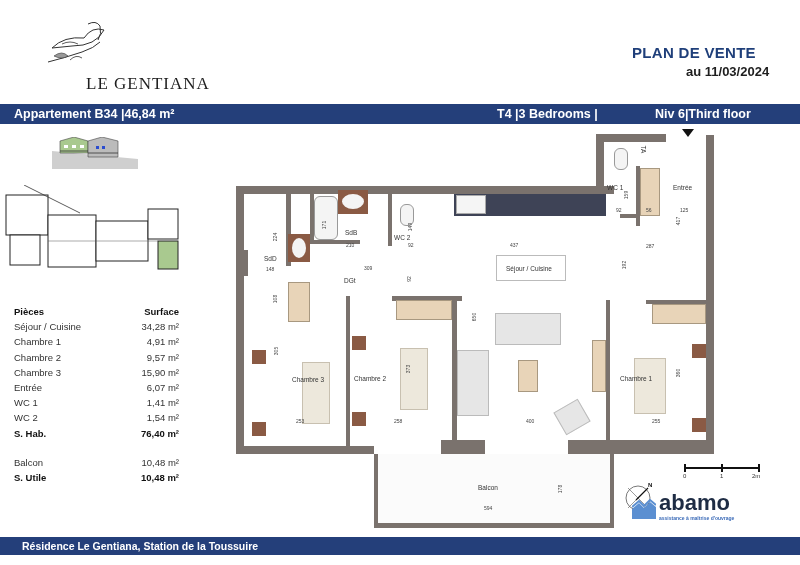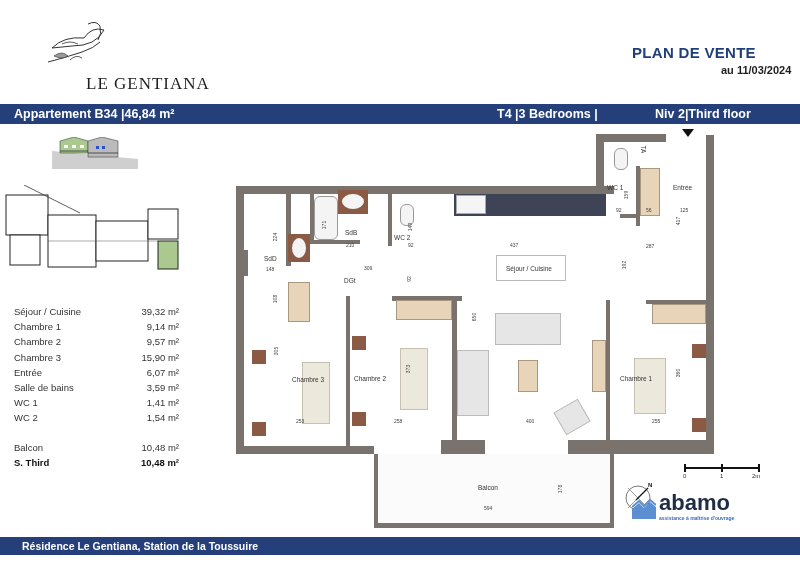--- a/index.html
+++ b/index.html
@@ -1,20 +1,20 @@
 <!DOCTYPE html>
 <html><head>
 <meta charset="utf-8">
 <style>
   * { box-sizing: border-box; margin: 0; padding: 0; }
   body { width: 800px; height: 565px; background: #ffffff; font-family: "Liberation Sans", sans-serif; position: relative; overflow: hidden; }
   .abs { position: absolute; }
   .logo-title { left: 44px; top: 74px; font-family: "Liberation Serif", serif; font-size: 17px; letter-spacing: 1px; color: #1e1e1e; margin-left: 42px; }
   .plan-title { left: 632px; top: 44px; font-size: 15px; font-weight: bold; color: #1f3f7a; letter-spacing: 0.3px; }
-  .plan-date { left: 686px; top: 64px; font-size: 11px; font-weight: bold; color: #1e1e1e; margin-left: 35px; }
+  .plan-date { left: 686px; top: 64px; font-size: 13px; font-weight: bold; color: #1e1e1e; }
   .band { left: 0; width: 800px; background: #243f7a; color: #fff; font-weight: bold; }
   .band-top { top: 104px; height: 20px; }
   .band-bottom { top: 537px; height: 18px; }
   .band span { position: absolute; top: 3px; font-size: 12.5px; }
   .band-bottom span { top: 3px; font-size: 10.5px; }
   .table { left: 14px; top: 306px; width: 165px; font-size: 9.5px; color: #333; }
   .row { display: flex; justify-content: space-between; height: 15.2px; }
   .row.bold { font-weight: bold; color: #111; }
   .gap { height: 14px; }
   .room-label { font-size: 6.5px; color: #333; position: absolute; }
@@ -39,21 +39,21 @@
   </svg>
 </div>
 <div class="abs logo-title">LE GENTIANA</div>
 
 <div class="abs plan-title">PLAN DE VENTE</div>
 <div class="abs plan-date">au 11/03/2024</div>
 
 <div class="abs band band-top">
   <span style="left:14px;">Appartement  B34 |46,84 m²</span>
   <span style="left:497px;">T4 |3 Bedrooms |</span>
-  <span style="left:655px;">Niv 2|Third floor</span>
+  <span style="left:655px;">Niv 6|Third floor</span>
 </div>
 
 <div class="abs" style="left:52px;top:137px;width:86px;height:32px;">
   <svg width="86" height="32" viewBox="0 0 86 32">
     <polygon points="0,14 86,22 86,32 0,32" fill="#cfcfcf"></polygon>
     <polygon points="8,4 22,0 36,4 36,16 8,16" fill="#a9c98f" stroke="#444" stroke-width="0.6"></polygon>
     <polygon points="36,4 50,0 66,4 66,20 36,20" fill="#bbb" stroke="#444" stroke-width="0.6"></polygon>
     <rect x="12" y="8" width="4" height="3" fill="#fff"></rect>
       <rect x="20" y="8" width="4" height="3" fill="#fff"></rect>
       <rect x="28" y="8" width="4" height="3" fill="#fff"></rect>
@@ -73,59 +73,63 @@
       <rect x="92" y="36" width="52" height="40"></rect>
       <rect x="144" y="24" width="30" height="30"></rect>
     </g>
     <rect x="154" y="56" width="20" height="28" fill="#a9c98f" stroke="#222" stroke-width="1"></rect>
     <line x1="20" y1="0" x2="76" y2="28" stroke="#333" stroke-width="0.8"></line>
     <line x1="44" y1="56" x2="154" y2="56" stroke="#555" stroke-width="0.5"></line>
   </svg>
 </div>
 
 <div class="abs table">
+  <div class="row bold">
+    <span>Pièces</span>
+    <span>Surface</span>
+  </div>
   <div class="row">
       <span>Séjour / Cuisine</span>
-      <span>39,32 m²</span>
+      <span>34,28 m²</span>
     </div>
   <div class="row">
       <span>Chambre 1</span>
-      <span>9,14 m²</span>
+      <span>4,91 m²</span>
     </div>
   <div class="row">
       <span>Chambre 2</span>
       <span>9,57 m²</span>
     </div>
   <div class="row">
       <span>Chambre 3</span>
       <span>15,90 m²</span>
     </div>
   <div class="row">
       <span>Entrée</span>
       <span>6,07 m²</span>
     </div>
   <div class="row">
-      <span>Salle de bains</span>
-      <span>3,59 m²</span>
-    </div>
-  <div class="row">
       <span>WC 1</span>
       <span>1,41 m²</span>
     </div>
   <div class="row">
       <span>WC 2</span>
       <span>1,54 m²</span>
     </div>
+  <div class="row bold">
+      <span>S. Hab.</span>
+      <span>76,40 m²</span>
+    </div>
   <div class="gap"></div>
   <div class="row">
       <span>Balcon</span>
       <span>10,48 m²</span>
     </div>
   <div class="row bold">
-      <span>S. Third</span>
+      <span>S. Utile</span>
       <span>10,48 m²</span>
     </div>
 </div>
 
 <div class="abs" style="left:0;top:0;width:800px;height:535px;">
 
   <div class="wall" style="left:236px;top:186px;width:378px;height:8px;"></div>
   <div class="wall" style="left:236px;top:186px;width:8px;height:268px;"></div>
   <div class="wall" style="left:236px;top:446px;width:138px;height:8px;"></div>
   <div class="wall" style="left:441px;top:440px;width:44px;height:14px;"></div>

